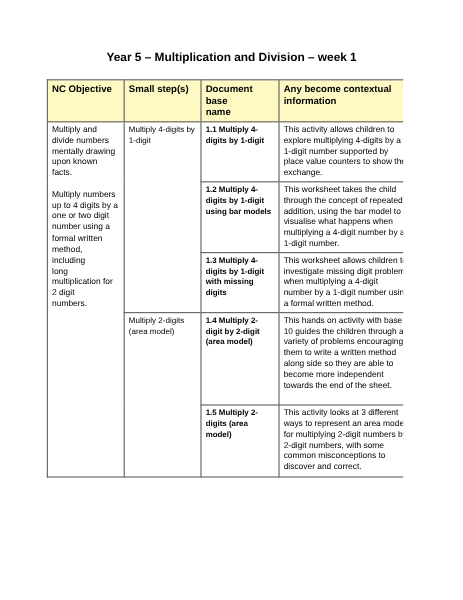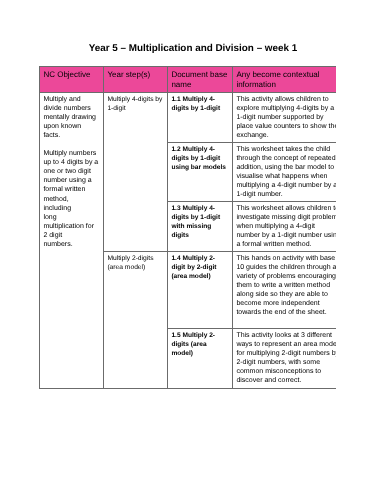--- a/index.html
+++ b/index.html
@@ -47,22 +47,22 @@
     border: 1px solid #6b6b6b;
     vertical-align: top;
     font-size: 7px;
     line-height: 9px;
     text-align: left;
     font-weight: normal;
     padding: 1.7px 3px 0.4px 3.4px;
     white-space: pre-line;
   }
   table.grid th {
-    background: #ec4899;
-    font-weight: normal;
+    background: #fef9c3;
+    font-weight: bold;
     font-size: 8px;
     line-height: 9.9px;
     padding: 2.6px 3px 1.8px 3.4px;
   }
   table.grid td.docfile {
     font-weight: bold;
     font-size: 6.6px;
     line-height: 9px;
   }
   table.grid td.smallstep { font-size: 6.7px; }
@@ -86,21 +86,21 @@
   <table class="grid">
     <colgroup>
       <col style="width:64px">
         <col style="width:64px">
         <col style="width:65px">
         <col style="width:115px">
     </colgroup>
     <thead>
       <tr>
         <th>NC Objective</th>
-        <th>Year step(s)</th>
+        <th>Small step(s)</th>
         <th>Document base
 name</th>
         <th>Any become contextual
 information</th>
       </tr>
     </thead>
     <tbody>
       <tr class="r1">
         <td class="multi-para" rowspan="5">
           <p>Multiply and

